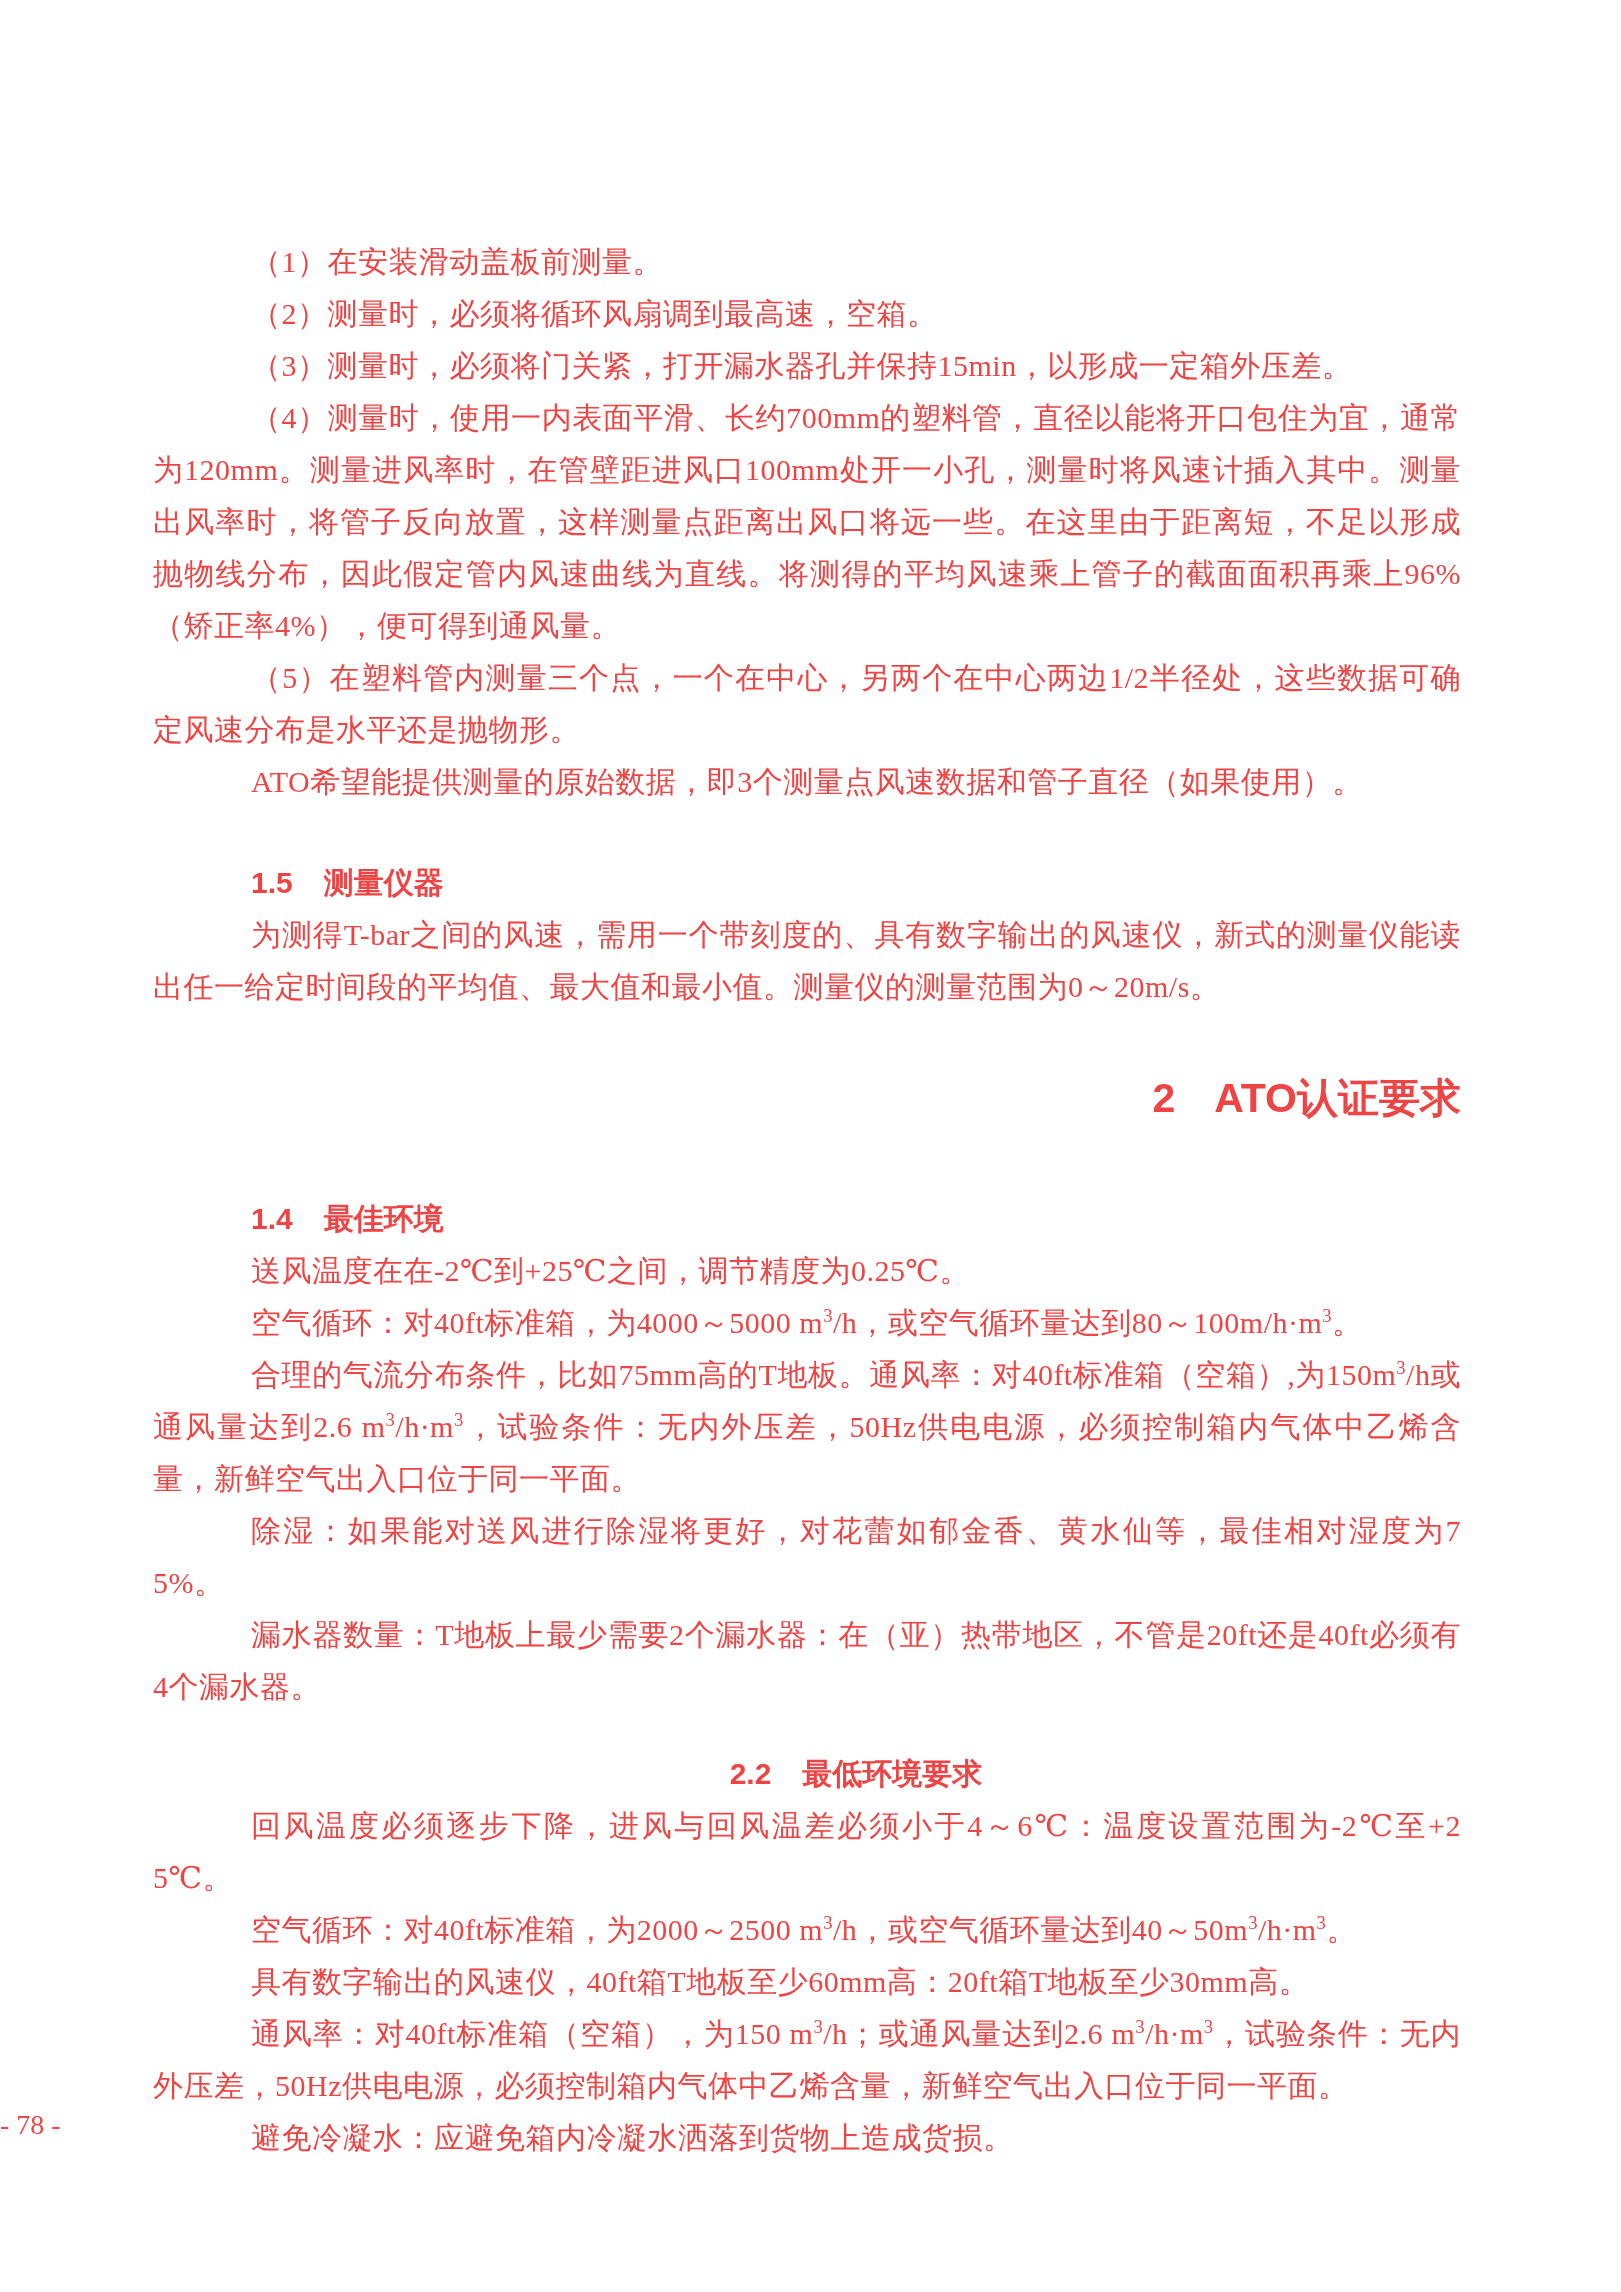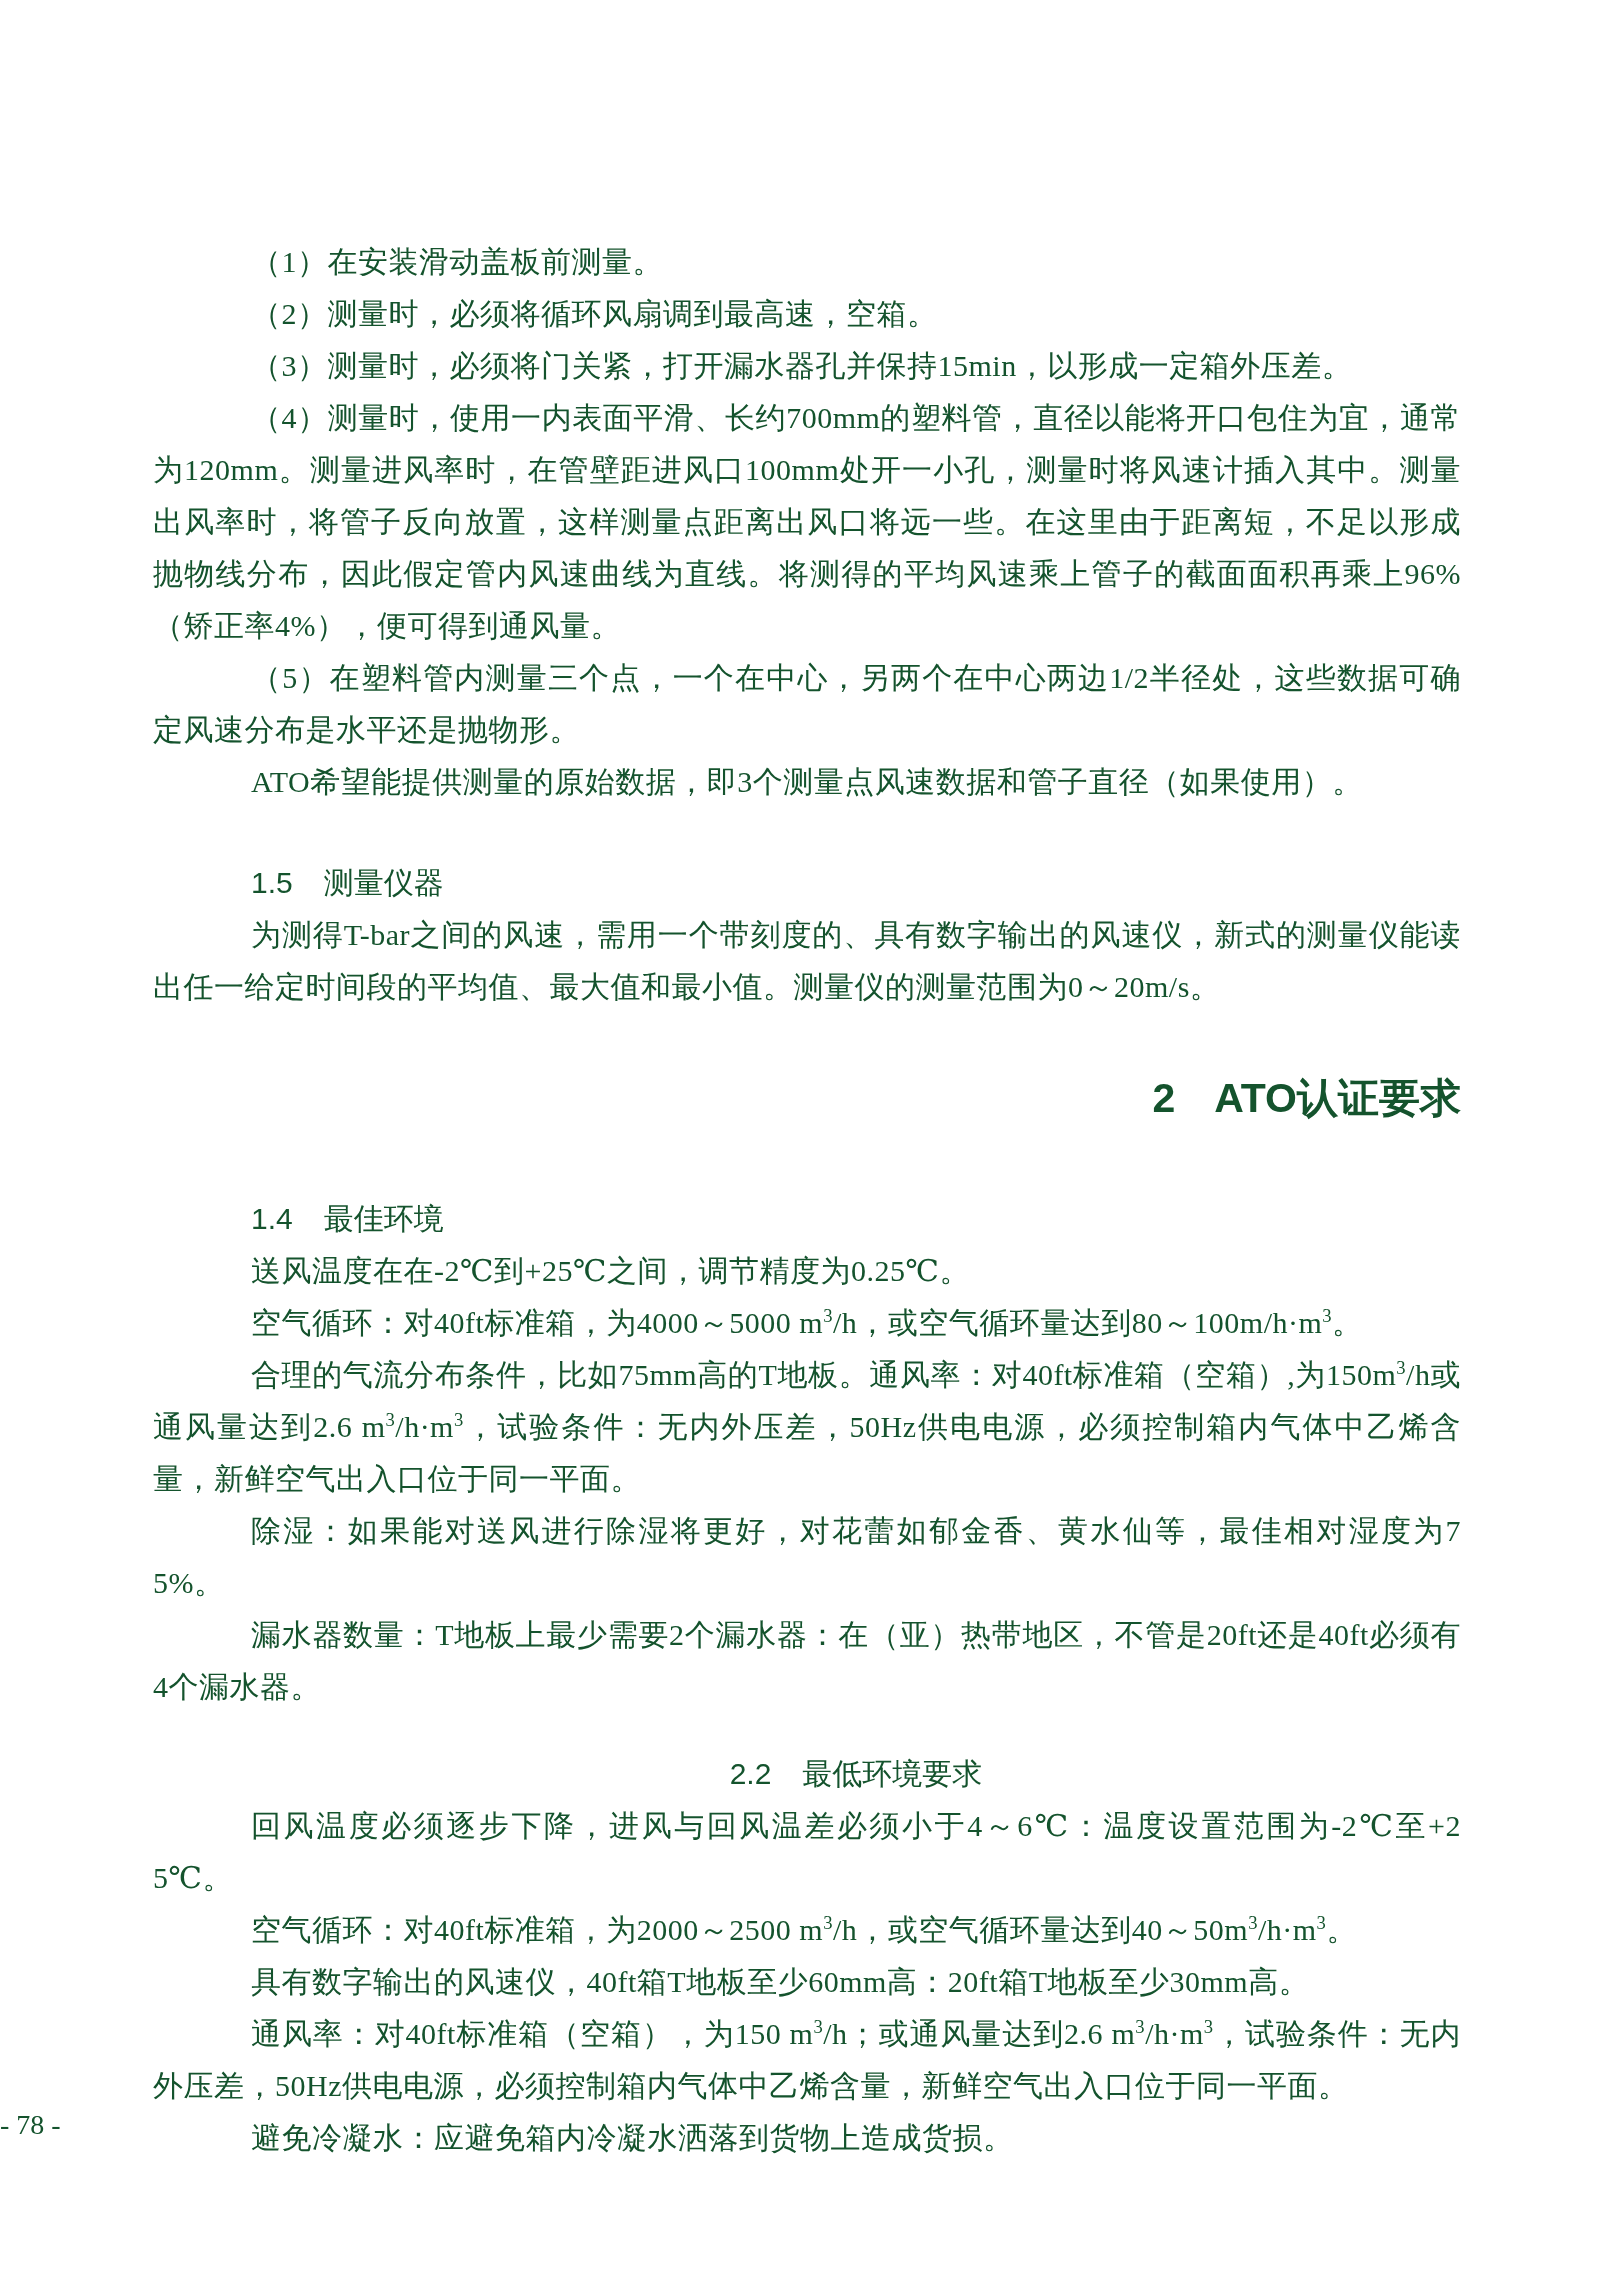--- a/index.html
+++ b/index.html
@@ -6,21 +6,21 @@
     margin: 0;
     padding: 0;
     background: #e8e8e8;
   }
   .page {
     position: relative;
     width: 1621px;
     height: 2293px;
     margin: 0 auto;
     background: #ffffff;
-    color: #14532d;
+    color: #ef4444;
     overflow: hidden;
   }
   .content {
     position: absolute;
     left: 153px;
     top: 0;
     width: 1308px;
     padding-top: 236px;
   }
   .para {
@@ -34,21 +34,21 @@
     letter-spacing: 0.5px;
   }
   .para sup {
     font-size: 0.62em;
     line-height: 0;
     vertical-align: super;
   }
   .heading {
     margin: 0 0 0 98px;
     font-family: "Liberation Sans", "DejaVu Sans", sans-serif;
-    font-weight: normal;
+    font-weight: bold;
     font-size: 30px;
     line-height: 52px;
   }
   .heading .num {
     display: inline-block;
     margin-right: 31px;
   }
   .heading-15 { margin-top: 49px; }
   .heading-22 { margin-top: 35px; text-align: center; }
   .chapter {

